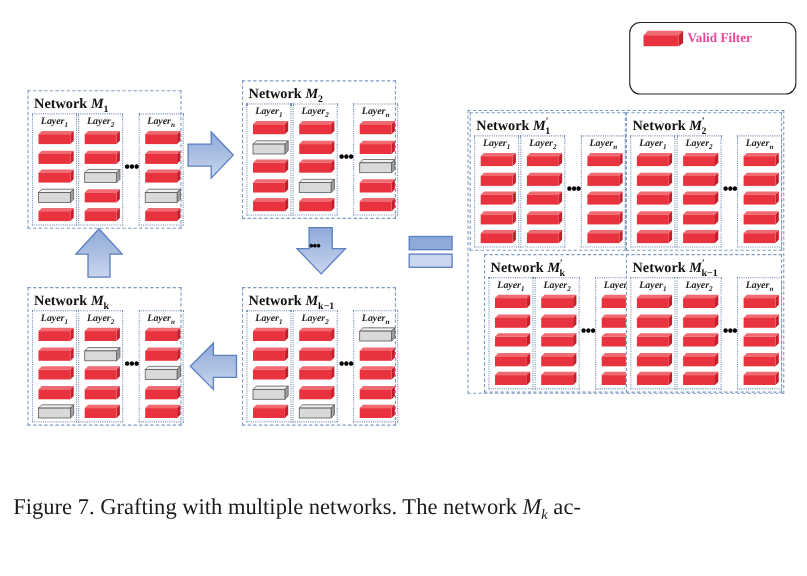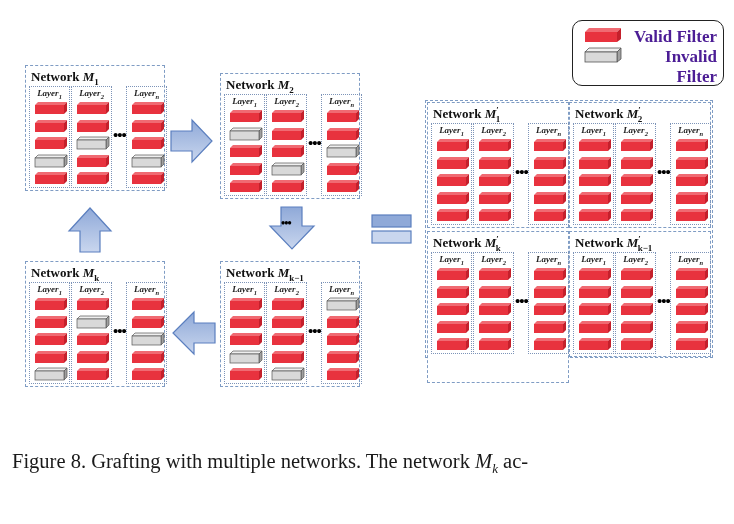--- a/index.html
+++ b/index.html
@@ -8,47 +8,39 @@
   .net { position:absolute; border:1.5px dashed #7f9cc4; box-sizing:border-box; background:#fff; }
   .net-title { position:absolute; left:5px; top:2px; font-weight:bold; font-size:13px; color:#111; white-space:nowrap; font-family:"Liberation Serif", serif; }
   .net-title i { font-style:italic; }
   .layer { position:absolute; border:1px dotted #7d94b8; box-sizing:border-box; }
   .layer-label { position:absolute; left:0; right:0; top:1px; text-align:center; font-size:9px; font-weight:bold; font-style:italic; color:#222; white-space:nowrap; }
   .layer-label sub { font-size:6.5px; }
   .filter { position:absolute; left:4px; width:33px; height:13px; }
   .dots { position:absolute; font-size:15px; font-weight:bold; letter-spacing:-1px; color:#000; line-height:10px; }
   .legend { position:absolute; left:572px; top:20px; width:152px; height:66px; border:1.4px solid #222; border-radius:10px; box-sizing:border-box; background:#fff; }
   .legend-item { position:absolute; left:0; width:152px; height:20px; }
-  .legend-label { position:absolute; left:52px; width:92px; text-align:right; font-weight:bold; font-size:17px; color:#4c1d95; font-family:"Liberation Serif", serif; }
+  .legend-label { position:absolute; left:52px; width:92px; text-align:left; font-weight:bold; font-size:12px; color:#ec4899; font-family:"Liberation Serif", serif; }
   .caption { position:absolute; left:12px; top:447px; width:715px; font-size:20.5px; line-height:28px; color:#1a1a1a; font-family:"Liberation Serif", serif; }
   .caption i { font-style:italic; }
 </style>
 </head>
 <body>
 
 <div class="legend">
   <div class="legend-item" style="top:4px;">
     <svg class="abs" style="left:10px;top:2px;" width="40" height="16">
       <polygon points="2,5 6,1 38,1 34,5" fill="#f06a72"></polygon>
       <polygon points="34,5 38,1 38,12 34,15" fill="#c4202c"></polygon>
       <rect x="2" y="5" width="32" height="10" fill="#e8323e"></rect>
     </svg>
     <span class="legend-label" style="top:2px;">Valid Filter</span>
   </div>
-  <div class="legend-item" style="top:24px;">
-    <svg class="abs" style="left:10px;top:2px;" width="40" height="16">
-      <polygon points="2,5 6,1 38,1 34,5" fill="#efefef" stroke="#555" stroke-width="0.8"></polygon>
-      <polygon points="34,5 38,1 38,12 34,15" fill="#a0a0a0" stroke="#555" stroke-width="0.8"></polygon>
-      <rect x="2" y="5" width="32" height="10" fill="#d9d9d9" stroke="#555" stroke-width="0.8"></rect>
-    </svg>
-    <span class="legend-label" style="top:2px;">Invalid Filter</span>
-  </div>
 </div>
 
-<div id="net-m1" class="net" style="left:25px;top:65px;width:140px;height:126px;">
+<div id="net-m1" class="net" style="left:25px;top:82px;width:140px;height:126px;">
     <div class="net-title"><span>Network </span><i>M</i><sup style="font-size: 9px;"></sup><sub style="font-size: 9px; margin-left: 0px;">1</sub></div>
     <div class="layer" style="left: 3px; top: 20px; width: 41px; height: 102px;">
       <div class="layer-label"><span>Layer</span><sub>1</sub></div>
       <div class="filter" style="top: 14px;"><svg width="34" height="14" viewBox="0 0 34 14">
     <polygon points="1,4 4,1 33,1 30,4" fill="#f06a72" stroke="none" stroke-width="0.7"></polygon>
     <polygon points="30,4 33,1 33,10 30,13" fill="#c4202c" stroke="none" stroke-width="0.7"></polygon>
     <rect x="1" y="4" width="29" height="9" fill="#e8323e" stroke="none" stroke-width="0.7"></rect>
   </svg></div>
       <div class="filter" style="top: 31.5px;"><svg width="34" height="14" viewBox="0 0 34 14">
     <polygon points="1,4 4,1 33,1 30,4" fill="#f06a72" stroke="none" stroke-width="0.7"></polygon>
@@ -564,21 +556,21 @@
     <rect x="1" y="4" width="29" height="9" fill="#e8323e" stroke="none" stroke-width="0.7"></rect>
   </svg></div>
       <div class="filter" style="top: 84px;"><svg width="34" height="14" viewBox="0 0 34 14">
     <polygon points="1,4 4,1 33,1 30,4" fill="#f06a72" stroke="none" stroke-width="0.7"></polygon>
     <polygon points="30,4 33,1 33,10 30,13" fill="#c4202c" stroke="none" stroke-width="0.7"></polygon>
     <rect x="1" y="4" width="29" height="9" fill="#e8323e" stroke="none" stroke-width="0.7"></rect>
   </svg></div>
     </div>
     <span class="dots" style="left: 87px; top: 64px;">•••</span>
   </div>
-<div id="net-mkp" class="net" style="left:427px;top:231px;width:142px;height:152px;">
+<div id="net-mkp" class="net" style="left:440px;top:231px;width:142px;height:126px;">
     <div class="net-title"><span>Network </span><i>M</i><sup style="font-size: 9px;">′</sup><sub style="font-size: 9px; margin-left: -3px;">k</sub></div>
     <div class="layer" style="left: 3px; top: 20px; width: 41px; height: 102px;">
       <div class="layer-label"><span>Layer</span><sub>1</sub></div>
       <div class="filter" style="top: 14px;"><svg width="34" height="14" viewBox="0 0 34 14">
     <polygon points="1,4 4,1 33,1 30,4" fill="#f06a72" stroke="none" stroke-width="0.7"></polygon>
     <polygon points="30,4 33,1 33,10 30,13" fill="#c4202c" stroke="none" stroke-width="0.7"></polygon>
     <rect x="1" y="4" width="29" height="9" fill="#e8323e" stroke="none" stroke-width="0.7"></rect>
   </svg></div>
       <div class="filter" style="top: 31.5px;"><svg width="34" height="14" viewBox="0 0 34 14">
     <polygon points="1,4 4,1 33,1 30,4" fill="#f06a72" stroke="none" stroke-width="0.7"></polygon>
@@ -788,14 +780,14 @@
     </defs>
   <polygon points="13,47 33,47 33,26 44,26 23,3 2,26 13,26" fill="url(#g-u)" stroke="#5b7fbf" stroke-width="1.2"></polygon>
 </svg>
 
 <svg class="abs" style="left:370px;top:210px;" width="44" height="36">
   <rect x="2" y="5" width="39" height="12" fill="#8fa9d8" stroke="#5b7fbf" stroke-width="1.2"></rect>
   <rect x="2" y="21" width="39" height="12" fill="#c9d6ee" stroke="#5b7fbf" stroke-width="1.2"></rect>
 </svg>
 
 <div class="caption">
-  <div><span>Figure 8. Grafting with multiple networks.  The network </span><i>M</i><sub style="font-size:13px;font-style:italic;">k</sub><span> ac-</span></div>
+  <div><span>Figure 7. Grafting with multiple networks.  The network </span><i>M</i><sub style="font-size:13px;font-style:italic;">k</sub><span> ac-</span></div>
 </div>
 
 </body></html>

